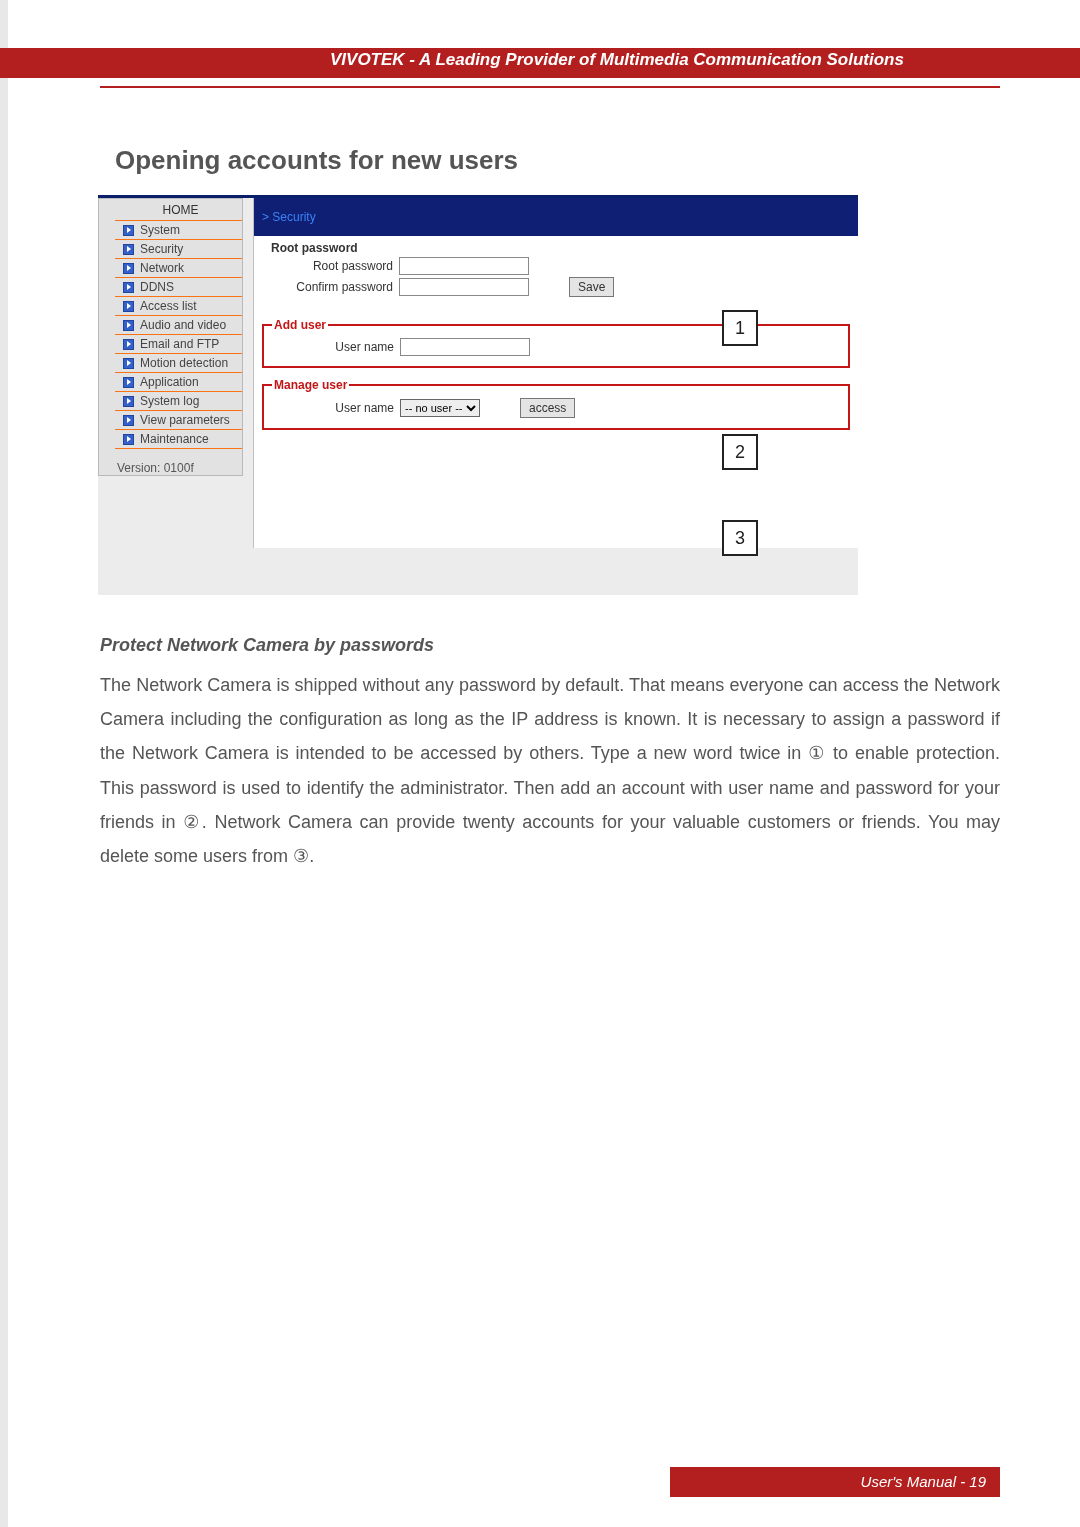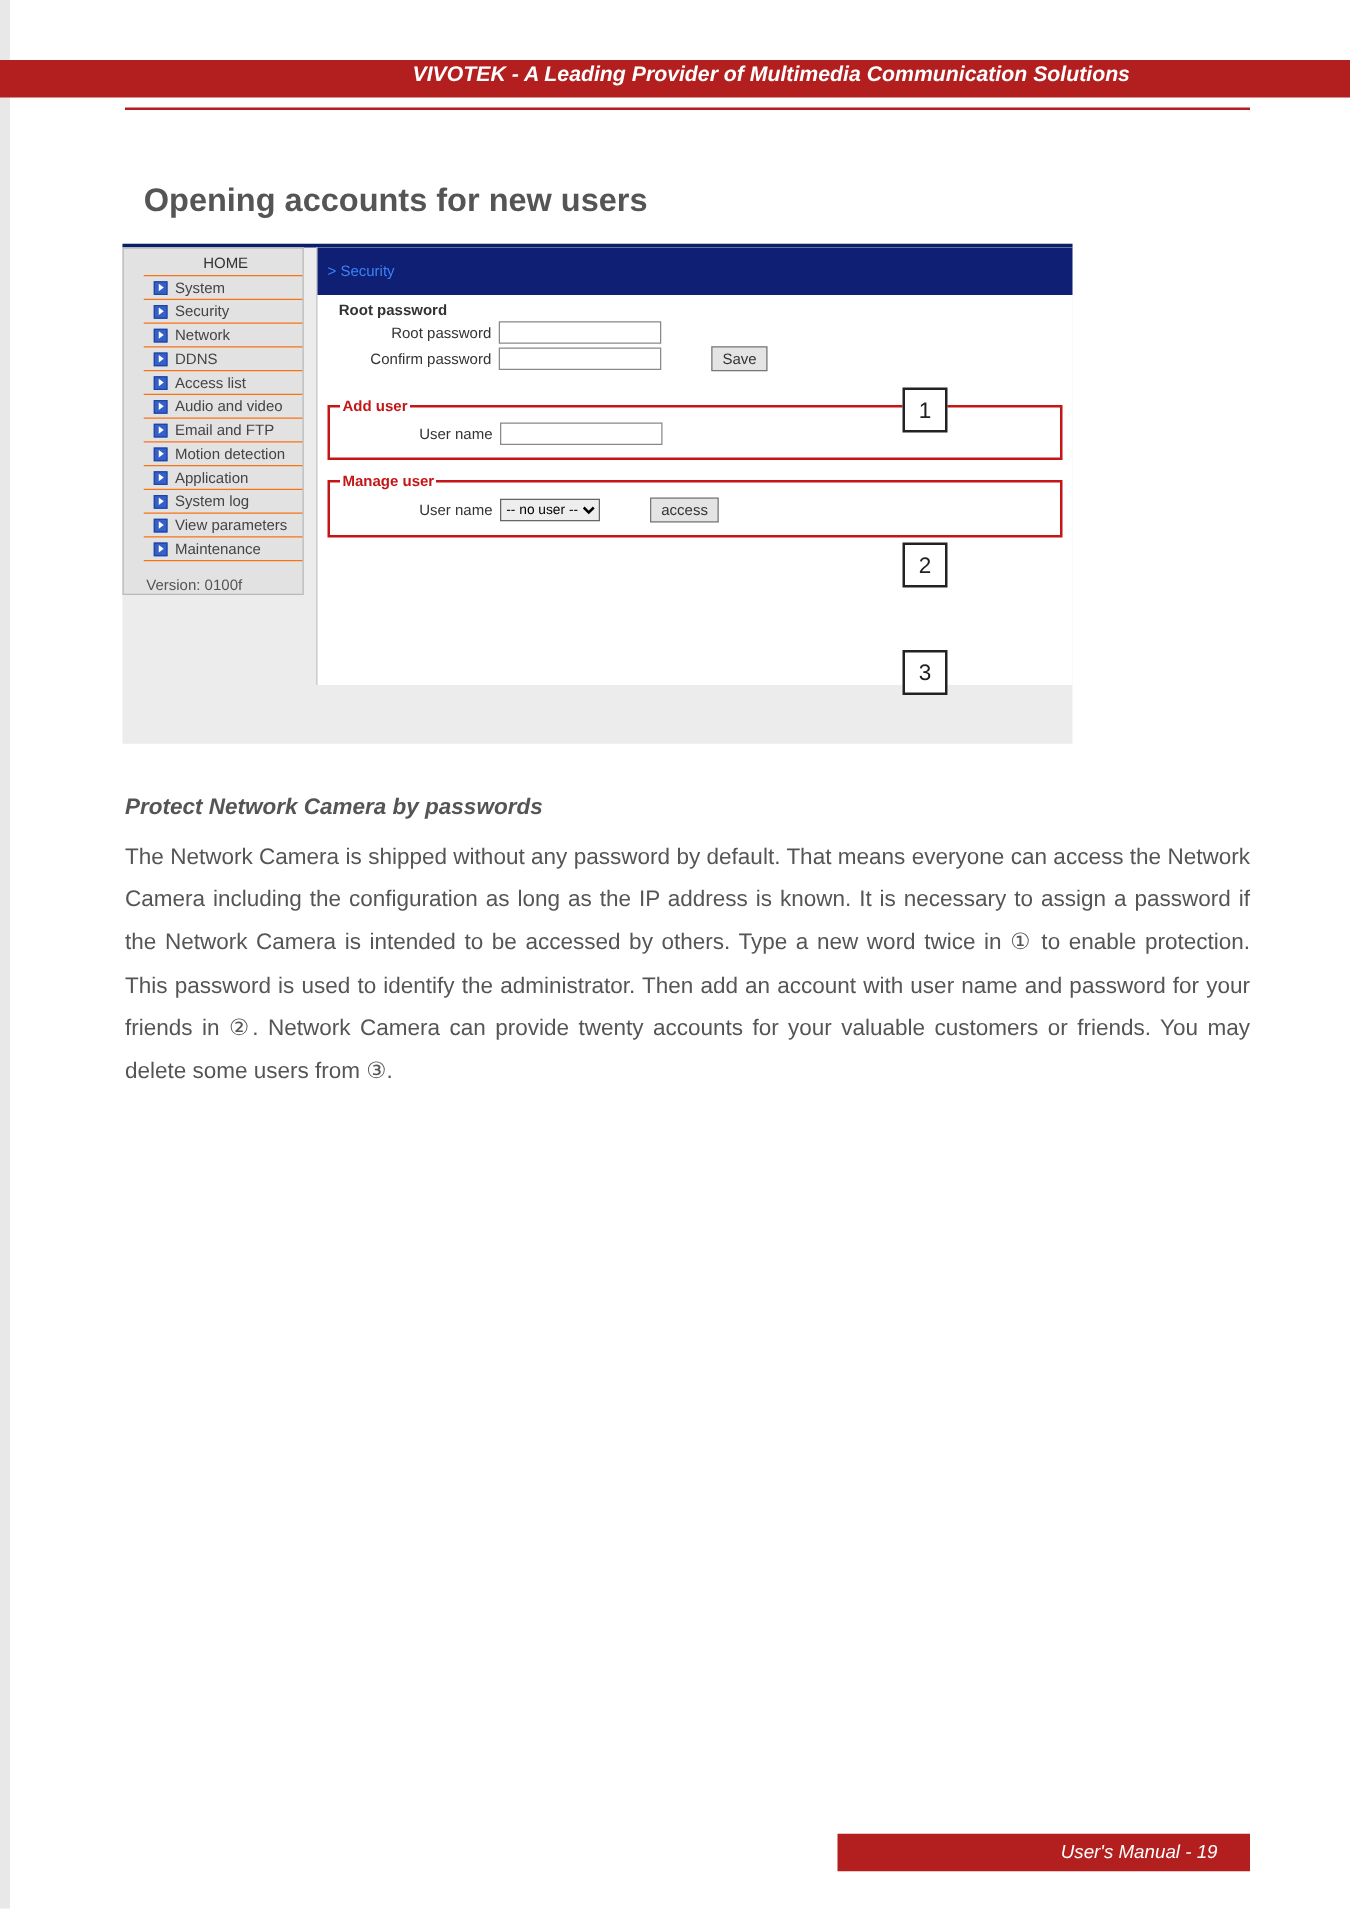--- a/index.html
+++ b/index.html
@@ -203,21 +203,21 @@
     position: absolute;
     bottom: 30px;
     right: 80px;
     width: 330px;
     height: 30px;
     background: #b31f1f;
     color: #fff;
     font-style: italic;
     font-size: 15px;
     text-align: right;
-    padding-right: 26px;
+    padding-right: 14px;
     line-height: 30px;
   }
   .left-rail {
     position: absolute;
     left: 0;
     top: 0;
     bottom: 0;
     width: 8px;
     background: #e8e8e8;
   }

